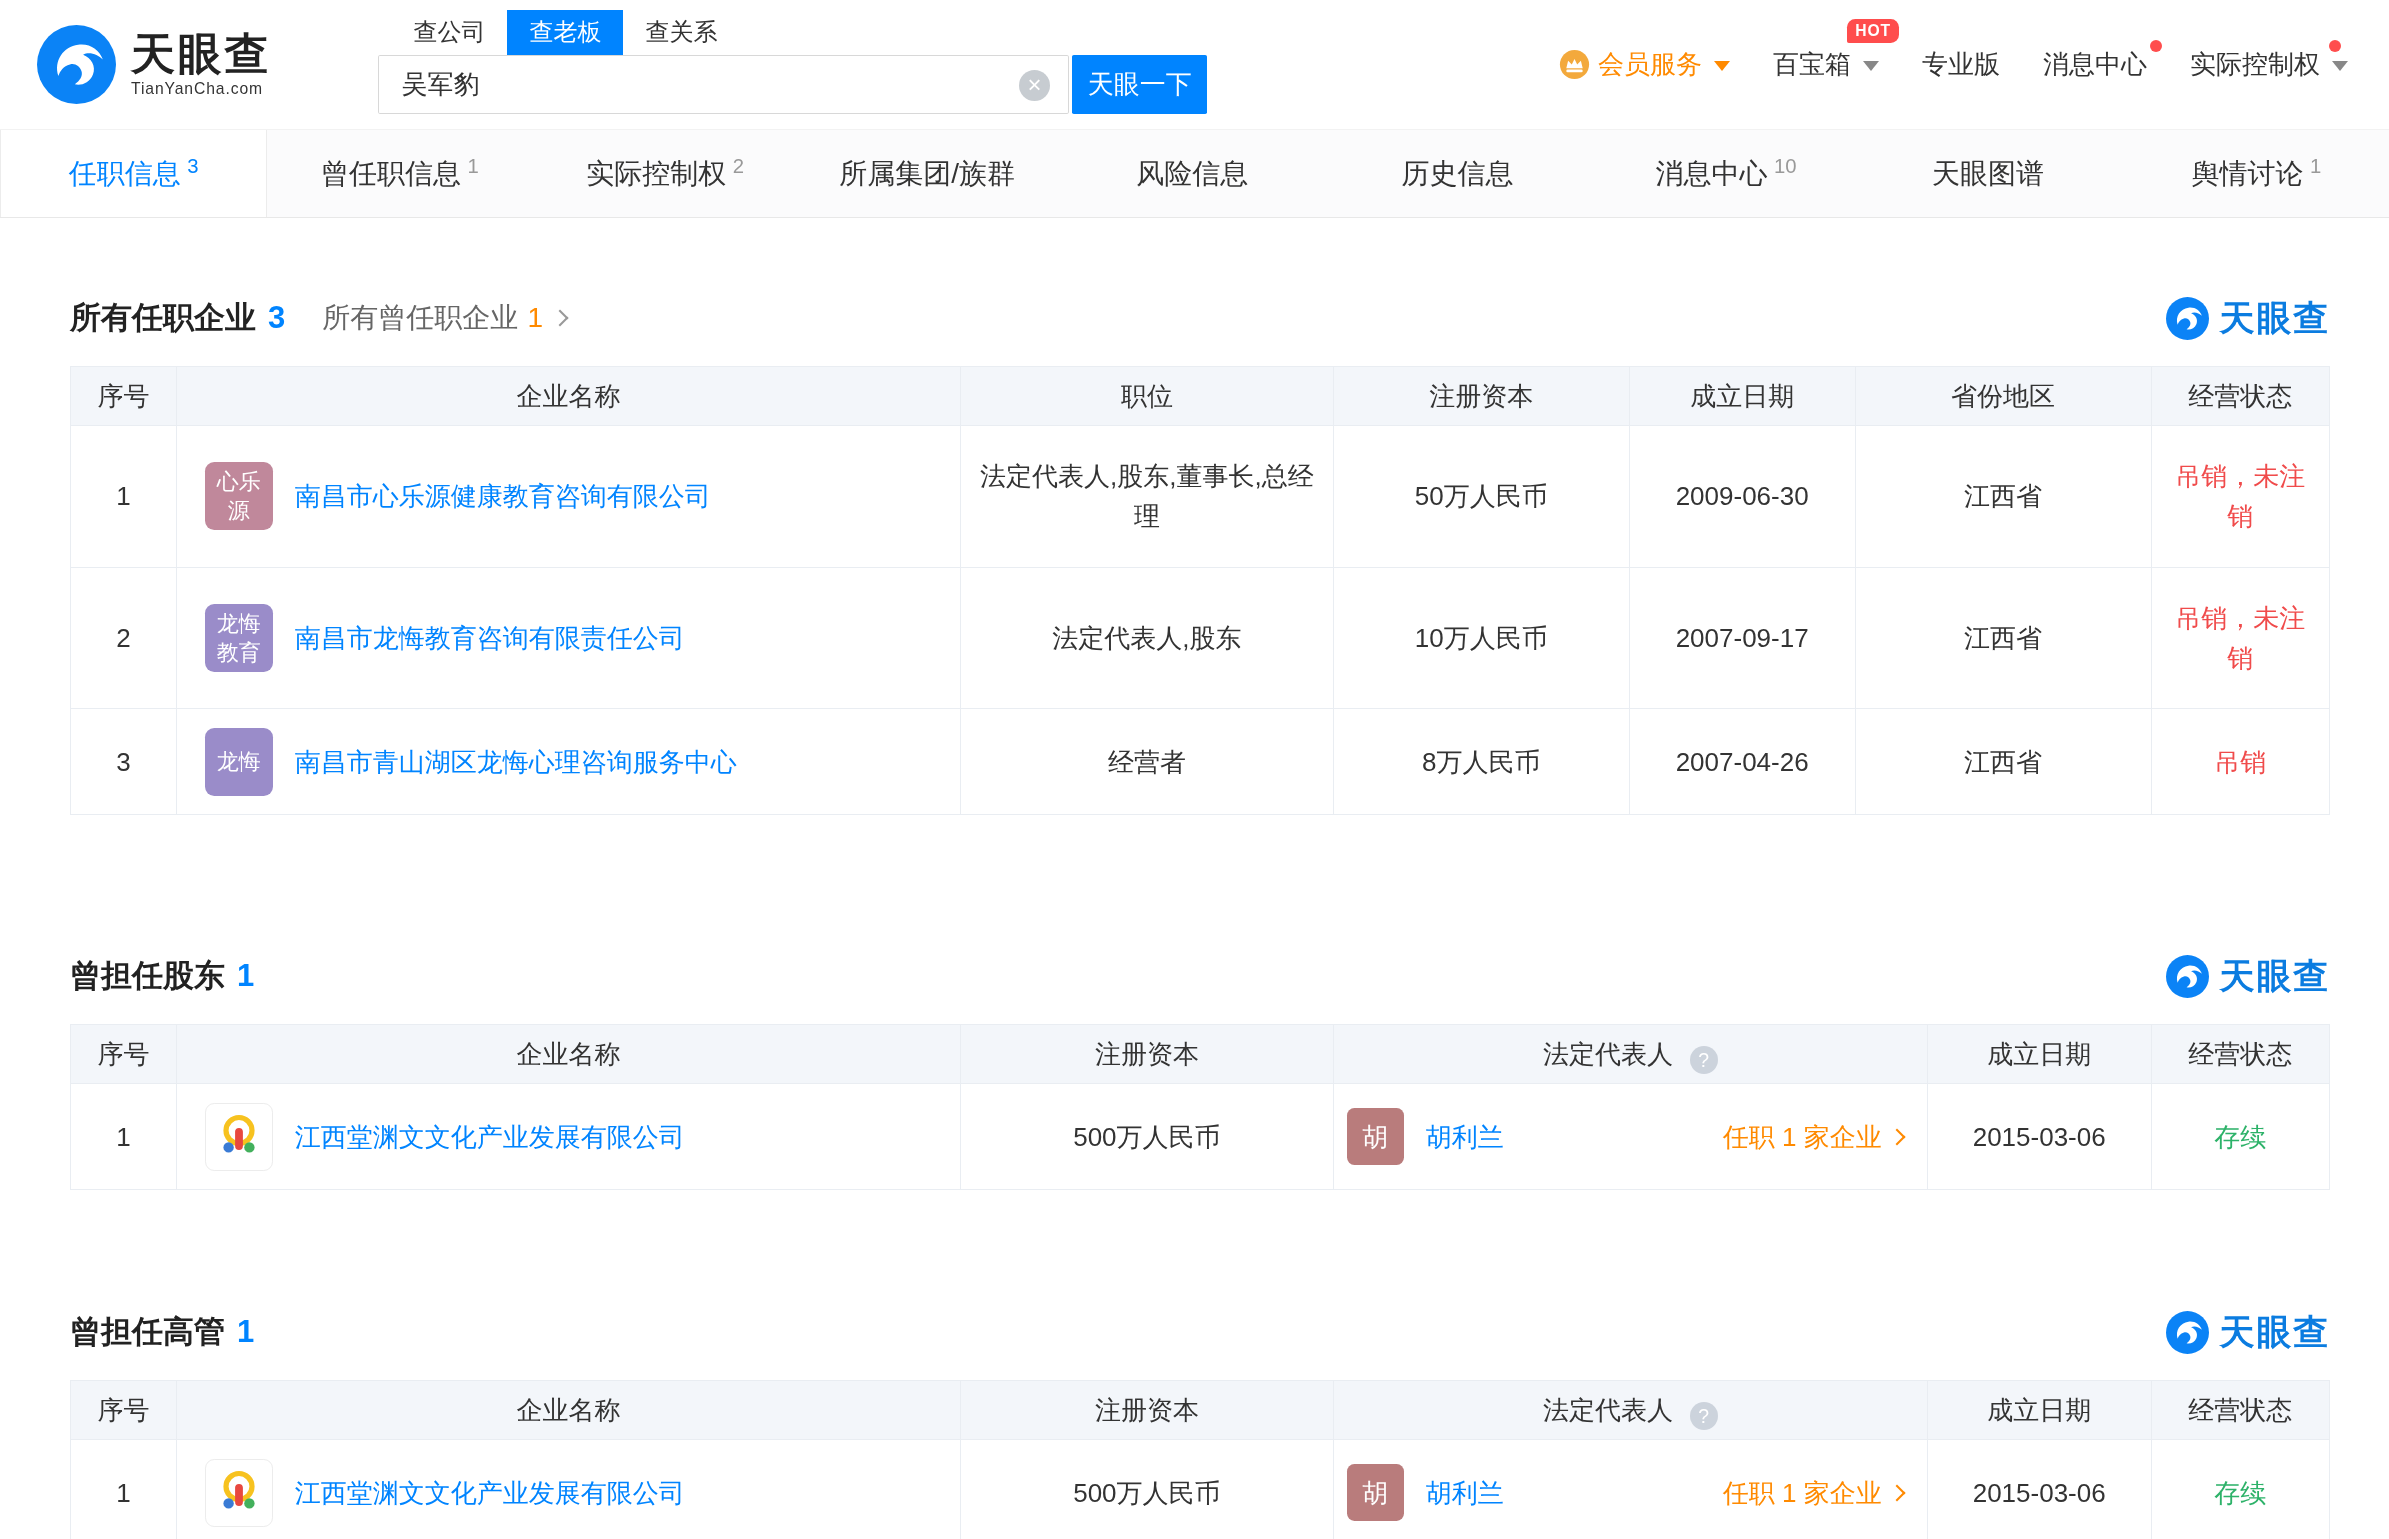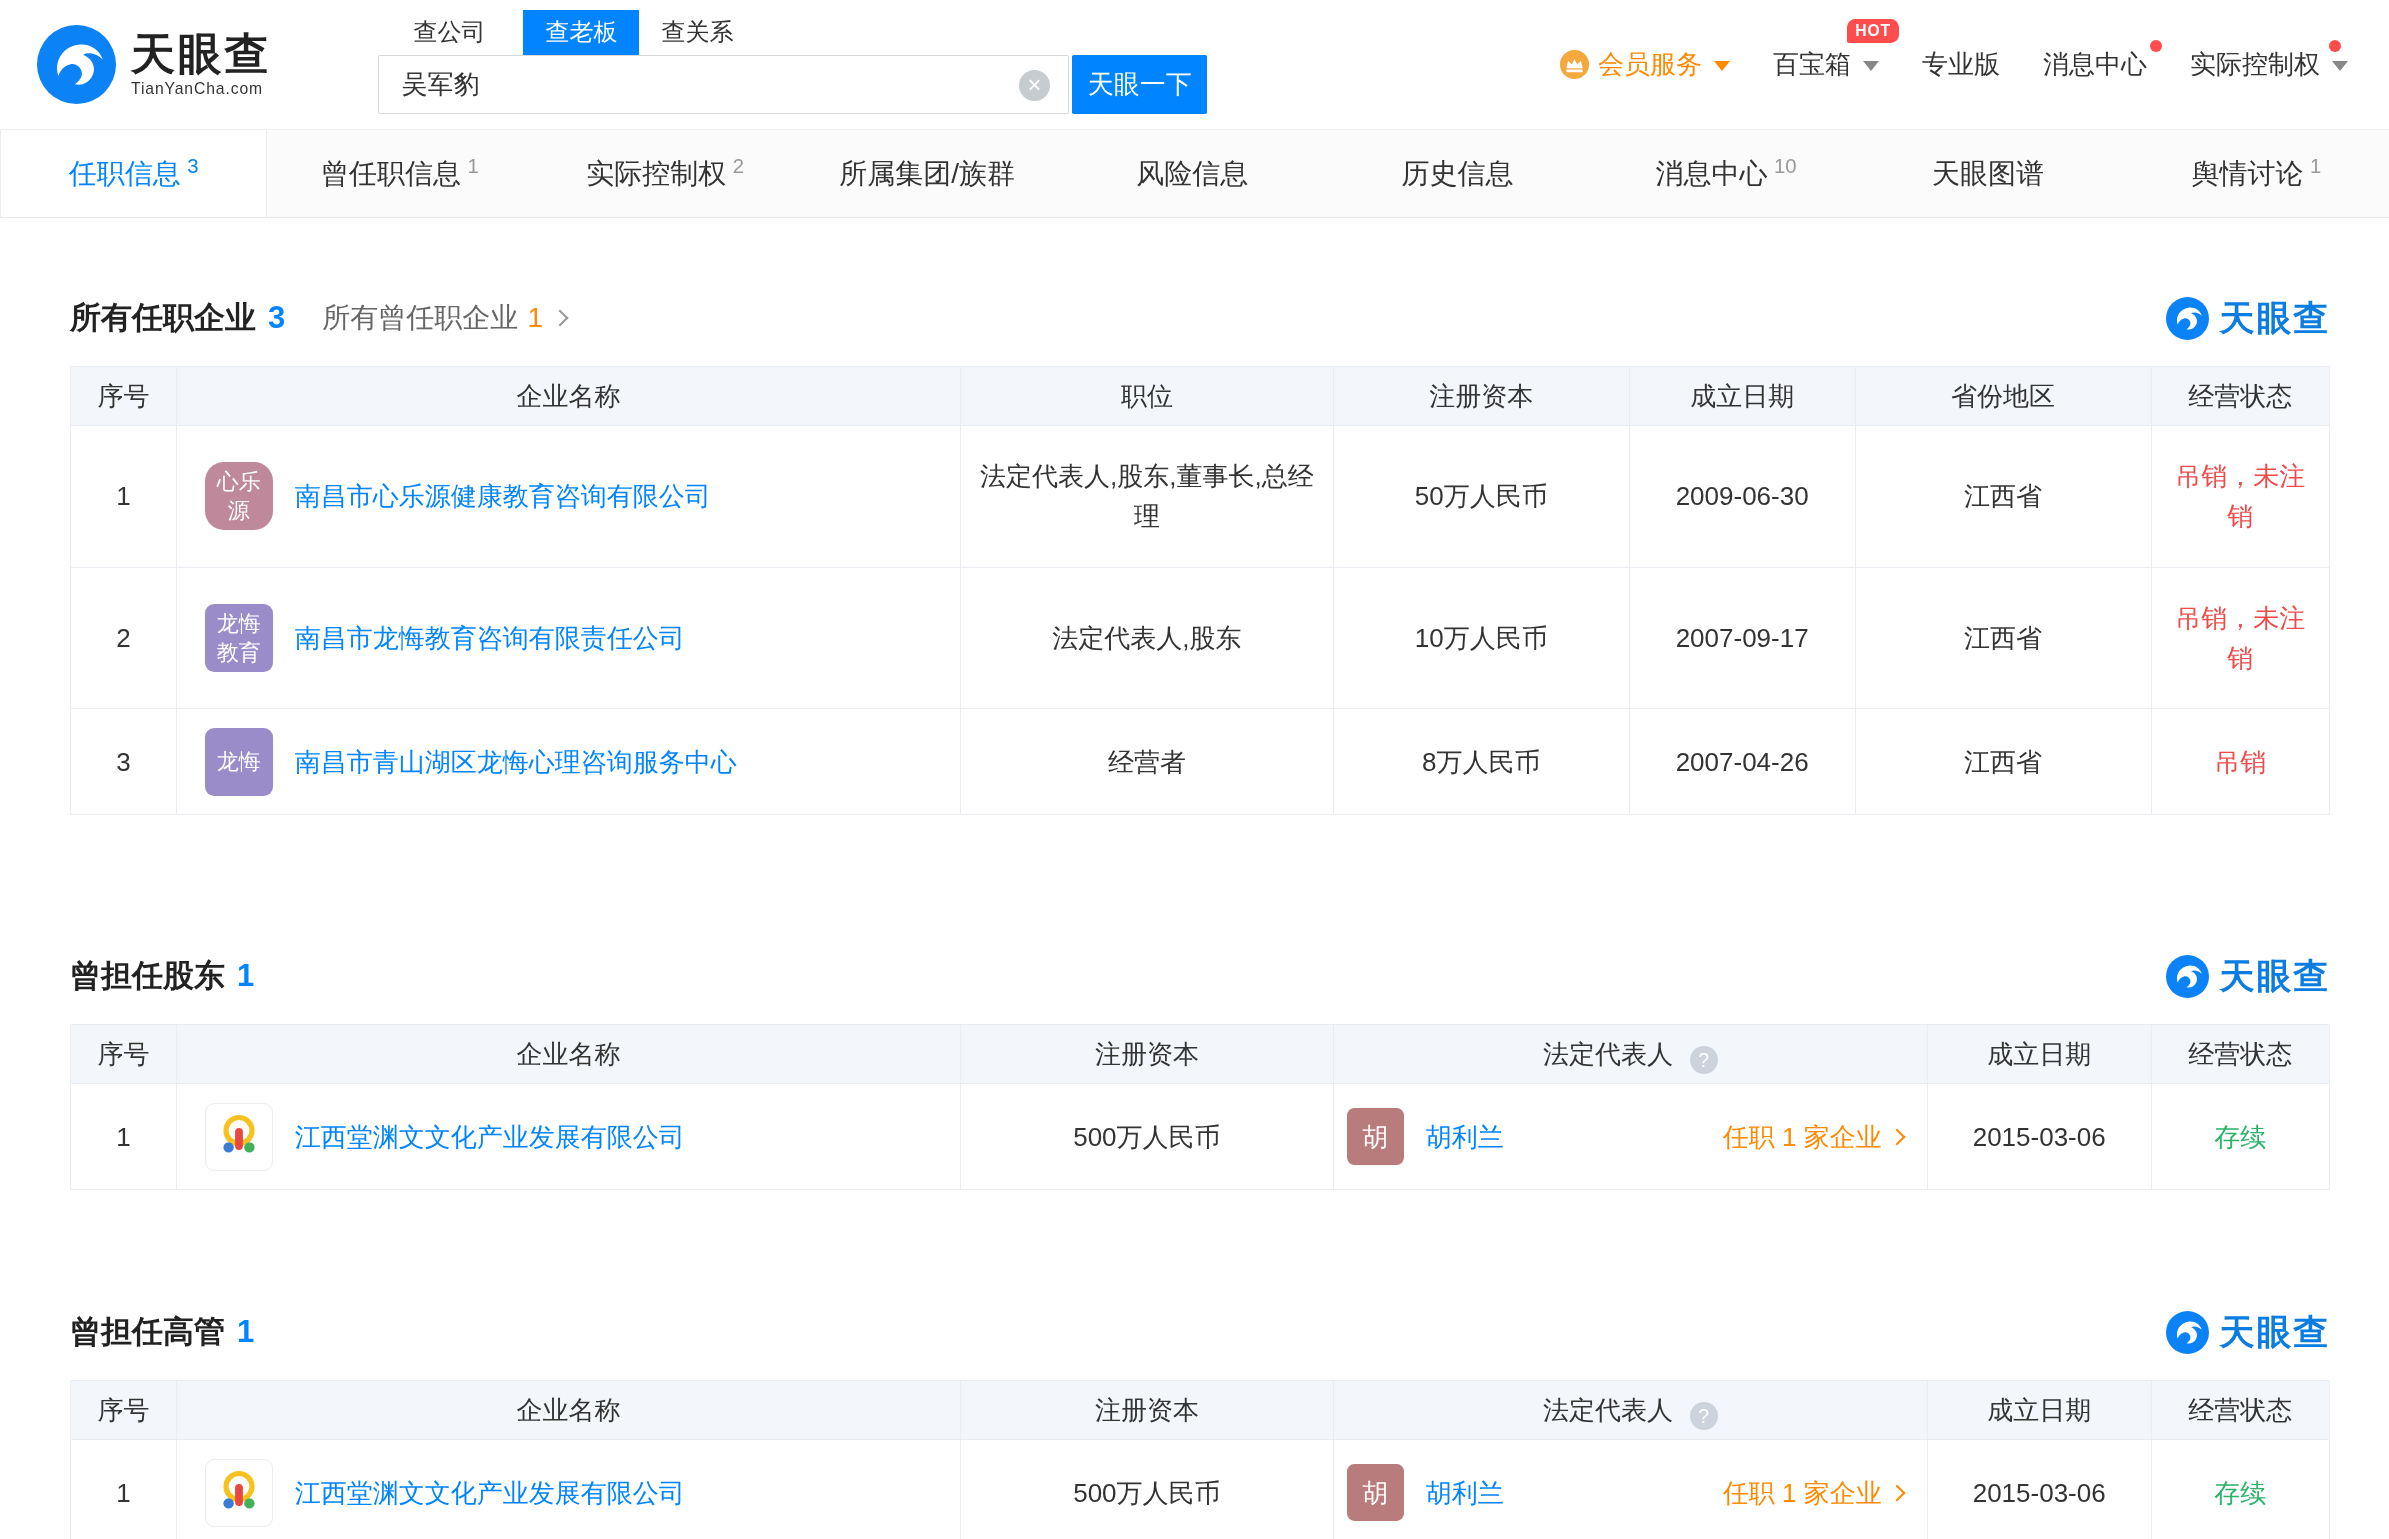--- a/index.html
+++ b/index.html
@@ -17,21 +17,21 @@
   .logo-title { font-size:44px; font-weight:bold; color:#222; letter-spacing:2.8px; line-height:1.05; }
   .logo-sub { font-size:15.7px; color:#333; letter-spacing:0.9px; margin-top:3.7px; }
   .gov-badge { margin-left:22px; background:#ad2b2b; color:#fff; width:281px; height:85px;
     display:flex; flex-direction:column; justify-content:center; align-items:center;
     font-size:20.3px; font-weight:bold; line-height:33px; }
   .badge-line2 { letter-spacing:5.5px; }
 
   .search-area { margin-left:107px; display:flex; flex-direction:column; margin-top:-5.5px; }
   .search-tabs { display:flex; align-items:flex-end; padding-left:13px; }
   .stab { font-size:24px; color:#333; padding:6.5px 22px; cursor:pointer; }
-  .stab.active { background:#0084ff; color:#fff;margin-left:16px; }
+  .stab.active { background:#0084ff; color:#fff; }
   .search-row { display:flex; }
   .search-input-wrap { position:relative; width:691px; height:59px; border:0.9px solid #d8d8d8; border-radius:1.8px;
     display:flex; align-items:center; background:#fff; }
   .search-input { border:none; outline:none; font-size:26px; color:#333; padding:0 70px 0 22px;
     width:100%; height:100%; font-family:Liberation Sans, sans-serif; background:transparent; }
   .clear-icon { position:absolute; right:18.5px; top:14px; width:31px; height:31px; border-radius:50%;
     background:#c7ccd1; color:#fff; font-size:24px; line-height:30px; text-align:center; cursor:pointer; }
   .search-btn { width:135px; height:59px; background:#0084ff; color:#fff; font-size:26px; border:none;
     margin-left:2.8px; cursor:pointer; font-family:inherit; border-radius:1.8px; }
 
@@ -71,21 +71,21 @@
   .brand-text { font-size:35px; font-weight:bold; color:#0b7ce0; letter-spacing:1.8px; }
 
   table { width:100%; border-collapse:collapse; table-layout:fixed; }
   th, td { border:1.8px solid #e9edf2; font-size:26px; color:#333; text-align:center; font-weight:normal; line-height:1.55; }
   th { background:#f3f6fa; height:59px; padding:0 9.2px; }
   td { padding:30px 16.6px; background:#fff; }
   td.name-cell { text-align:left; padding:18.5px 16.6px; }
   .name-wrap { display:flex; align-items:center; gap:22px; padding-left:11px; }
   .co-icon { flex:none; width:68px; height:68px; border-radius:9.2px; color:#fff; font-size:22px; line-height:29px;
     display:flex; align-items:center; justify-content:center; text-align:center; word-break:break-all; padding:2.8px; }
-  .icon-pink { background:#c0889b;border-radius:19px; }
+  .icon-pink { background:#c0889b; }
   .icon-purple { background:#9a8cc9; }
   .co-logo { flex:none; width:68px; height:68px; border-radius:9.2px; border:1.8px solid #ececec; background:#fff;
     display:flex; align-items:center; justify-content:center; }
   .co-logo svg { width:52px; height:52px; }
   .co-name { color:#0084ff; cursor:pointer; }
   .status-red { color:#f04b4b; }
   .status-green { color:#2db269; }
 
   td.legal-cell { padding:18.5px 0; }
   .legal-wrap { display:flex; align-items:center; padding:0 24px 0 13px; }

